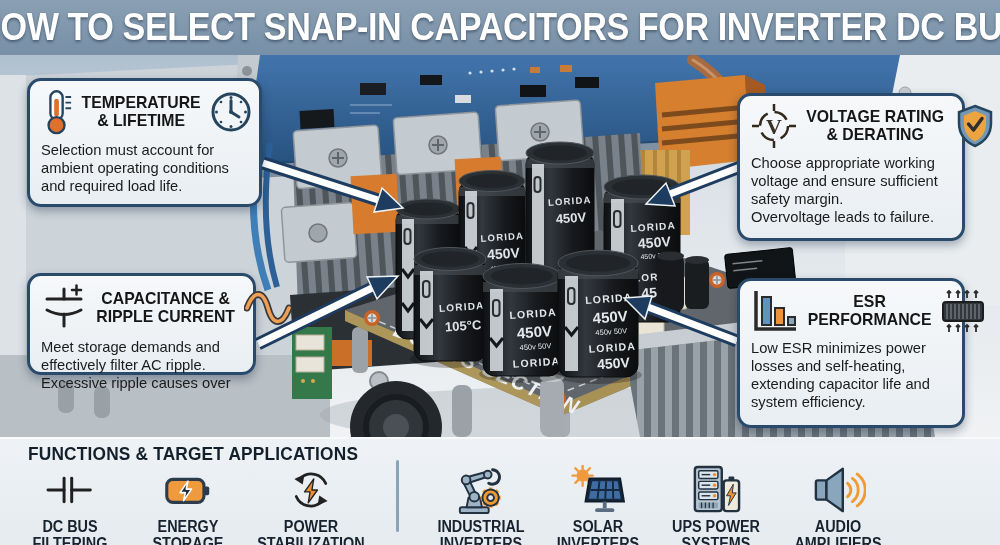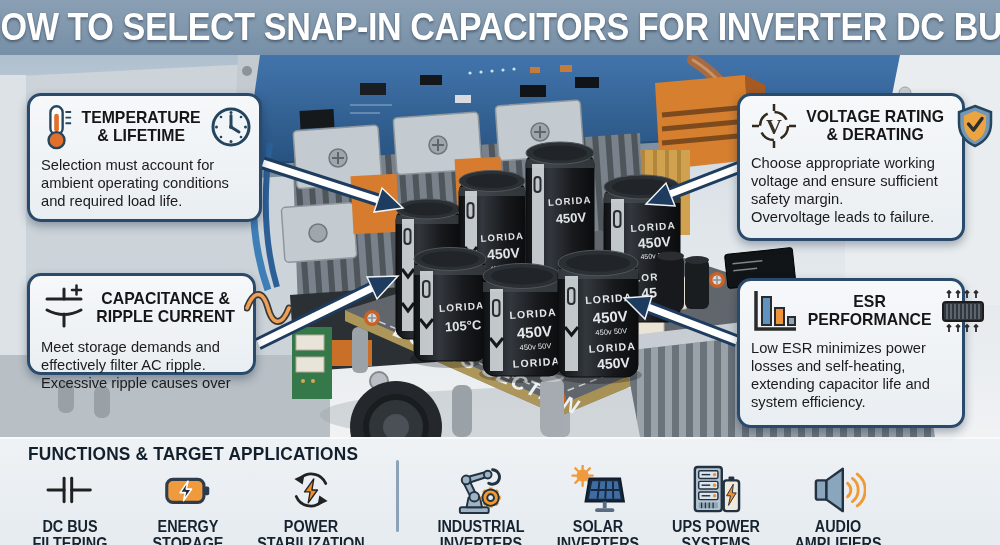--- a/index.html
+++ b/index.html
@@ -25,21 +25,21 @@
     background:linear-gradient(180deg,#f6f8fa,#e9eef2);
     border:3px solid #2a4a6b;border-radius:14px;
     box-shadow:0 4px 10px rgba(15,35,60,.35);
     padding:7px 11px 8px 11px;}
   .box-head{display:flex;align-items:center;gap:4px;}
   .box-title{flex:1;text-align:center;font-weight:800;color:#161616;
     font-size:17px;line-height:1.07;transform:scaleX(.93);white-space:nowrap;}
   .box-body{margin-top:5px;font-size:15px;line-height:1.2;color:#1b1b1b;
     transform:scaleX(.98);transform-origin:left top;}
   .box-body p{margin:0;}
-  #box-tl{left:27px;top:93px;width:235px;height:129px;}
+  #box-tl{left:27px;top:78px;width:235px;height:129px;}
   #box-tr{left:737px;top:93px;width:228px;height:148px;}
   #box-bl{left:27px;top:273px;width:229px;height:102px;}
   #box-br{left:737px;top:278px;width:228px;height:150px;}
   .hicon{flex:0 0 auto;display:flex;align-items:center;justify-content:center;}
 
   
   .footer{position:absolute;left:0;top:437px;width:1000px;height:108px;z-index:4;
     background:linear-gradient(180deg,#eef2f5 0%,#e6ebf0 100%);
     border-top:2px solid #f8fafb;}
   .footer-heading{position:absolute;left:28px;top:5px;font-size:18px;font-weight:800;

